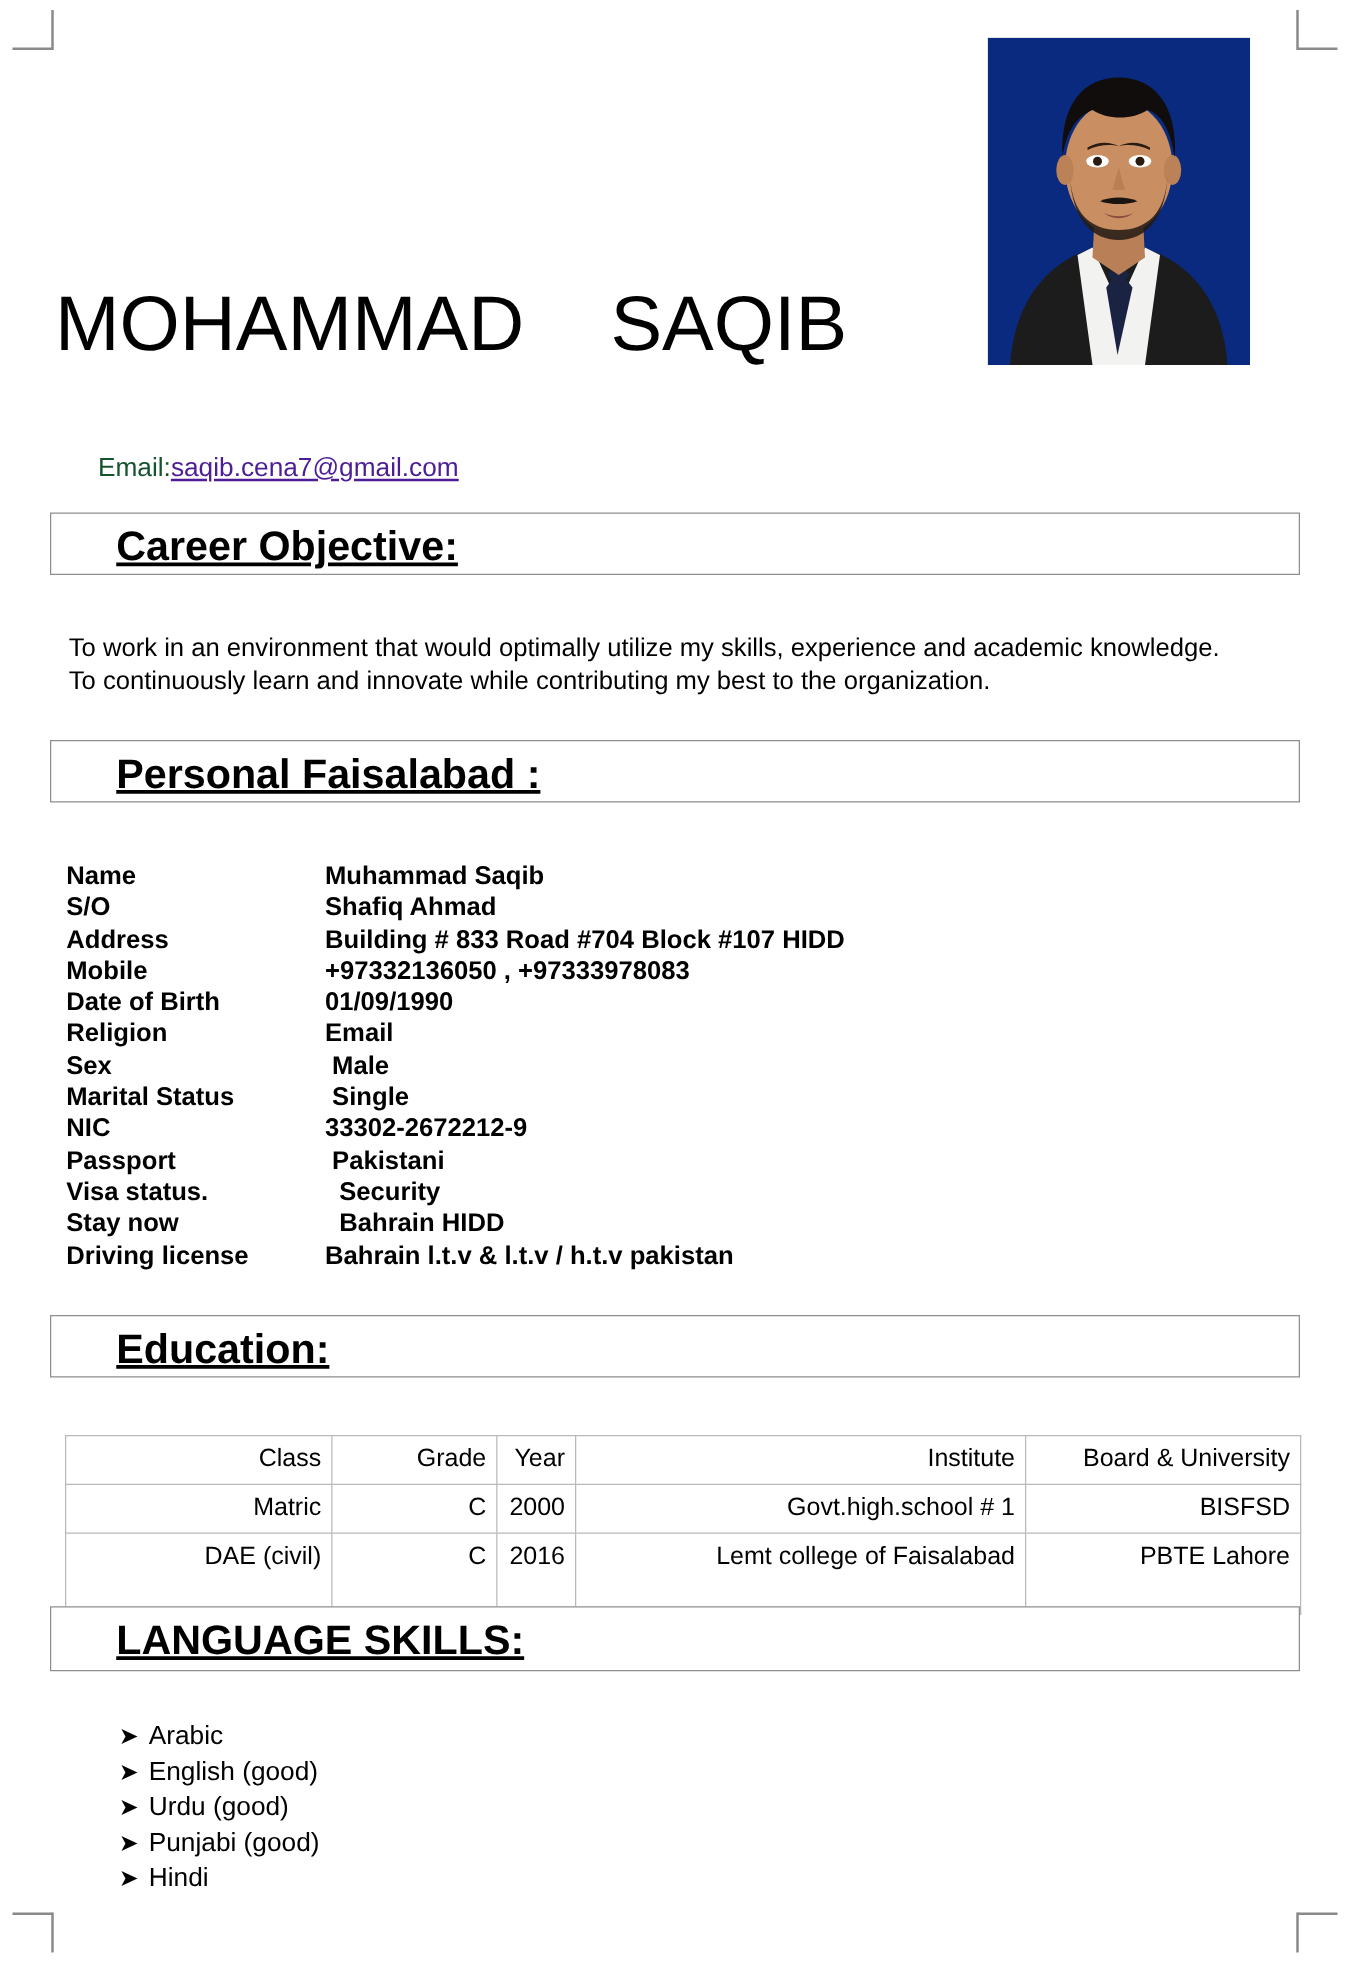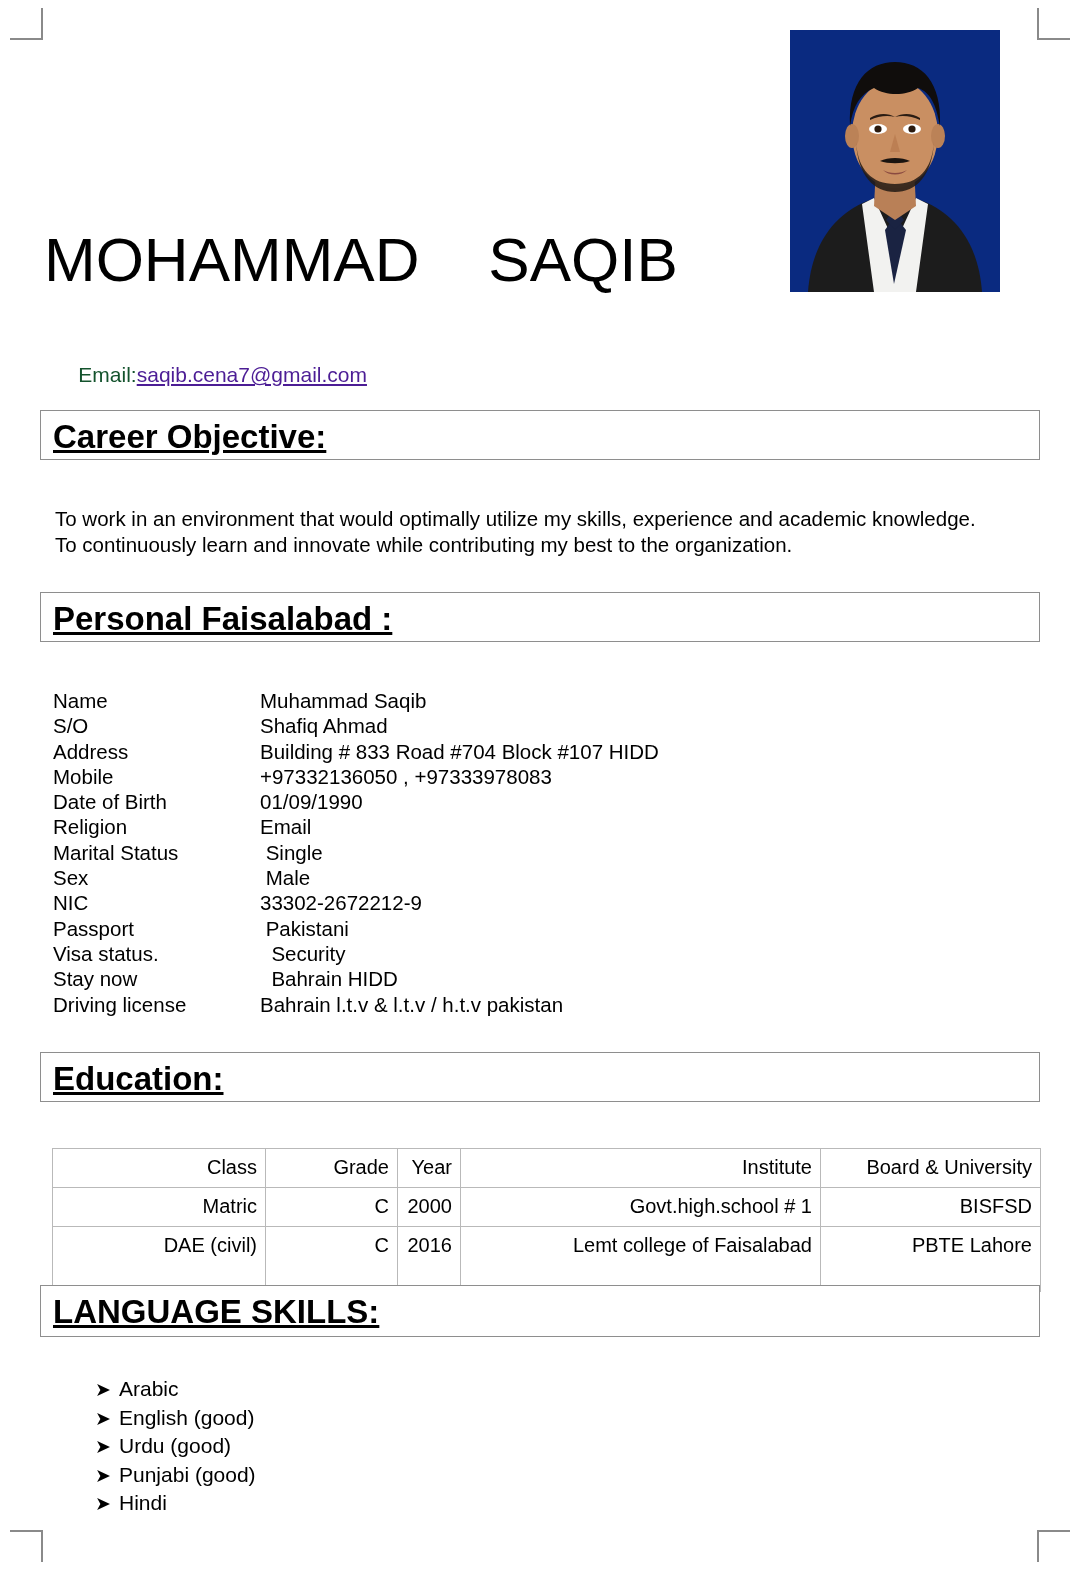--- a/index.html
+++ b/index.html
@@ -102,20 +102,21 @@
     padding: 4px 0 6px 12px;
   }
   .section-box .heading {
     font-size: 33px;
     line-height: 43px;
     font-weight: bold;
     text-decoration: underline;
     text-underline-offset: 2px;
     white-space: pre;
     display: inline-block;
+    margin-left: 40px;
   }
 
   #box-career  { top: 410px; height: 50px; }
   #box-personal{ top: 592px; height: 50px; }
   #box-education { top: 1052px; height: 50px; }
   #box-language  { top: 1285px; height: 52px; }
 
   
   .objective {
     position: absolute;
@@ -129,21 +130,21 @@
 
   
   .personal-list {
     position: absolute;
     left: 53px;
     top: 688px;
     width: 820px;
     font-size: 20.5px;
     line-height: 25.3px;
   }
-  .pi-row { display: flex; white-space: pre; }
+  .pi-row { display: flex; white-space: pre; font-weight: bold; }
   .pi-label { width: 207px; flex: 0 0 207px; }
   .pi-value { flex: 1 1 auto; }
 
   
   .edu-table {
     position: absolute;
     left: 52px;
     top: 1148px;
     width: 988px;
     border-collapse: collapse;
@@ -275,26 +276,26 @@
     </div>
     <div class="pi-row">
       <span class="pi-label">Date of Birth</span>
       <span class="pi-value">01/09/1990</span>
     </div>
     <div class="pi-row">
       <span class="pi-label">Religion</span>
       <span class="pi-value">Email</span>
     </div>
     <div class="pi-row">
+      <span class="pi-label">Sex</span>
+      <span class="pi-value"> Male</span>
+    </div>
+    <div class="pi-row">
       <span class="pi-label">Marital Status</span>
       <span class="pi-value"> Single</span>
-    </div>
-    <div class="pi-row">
-      <span class="pi-label">Sex</span>
-      <span class="pi-value"> Male</span>
     </div>
     <div class="pi-row">
       <span class="pi-label">NIC</span>
       <span class="pi-value">33302-2672212-9</span>
     </div>
     <div class="pi-row">
       <span class="pi-label">Passport</span>
       <span class="pi-value"> Pakistani</span>
     </div>
     <div class="pi-row">

